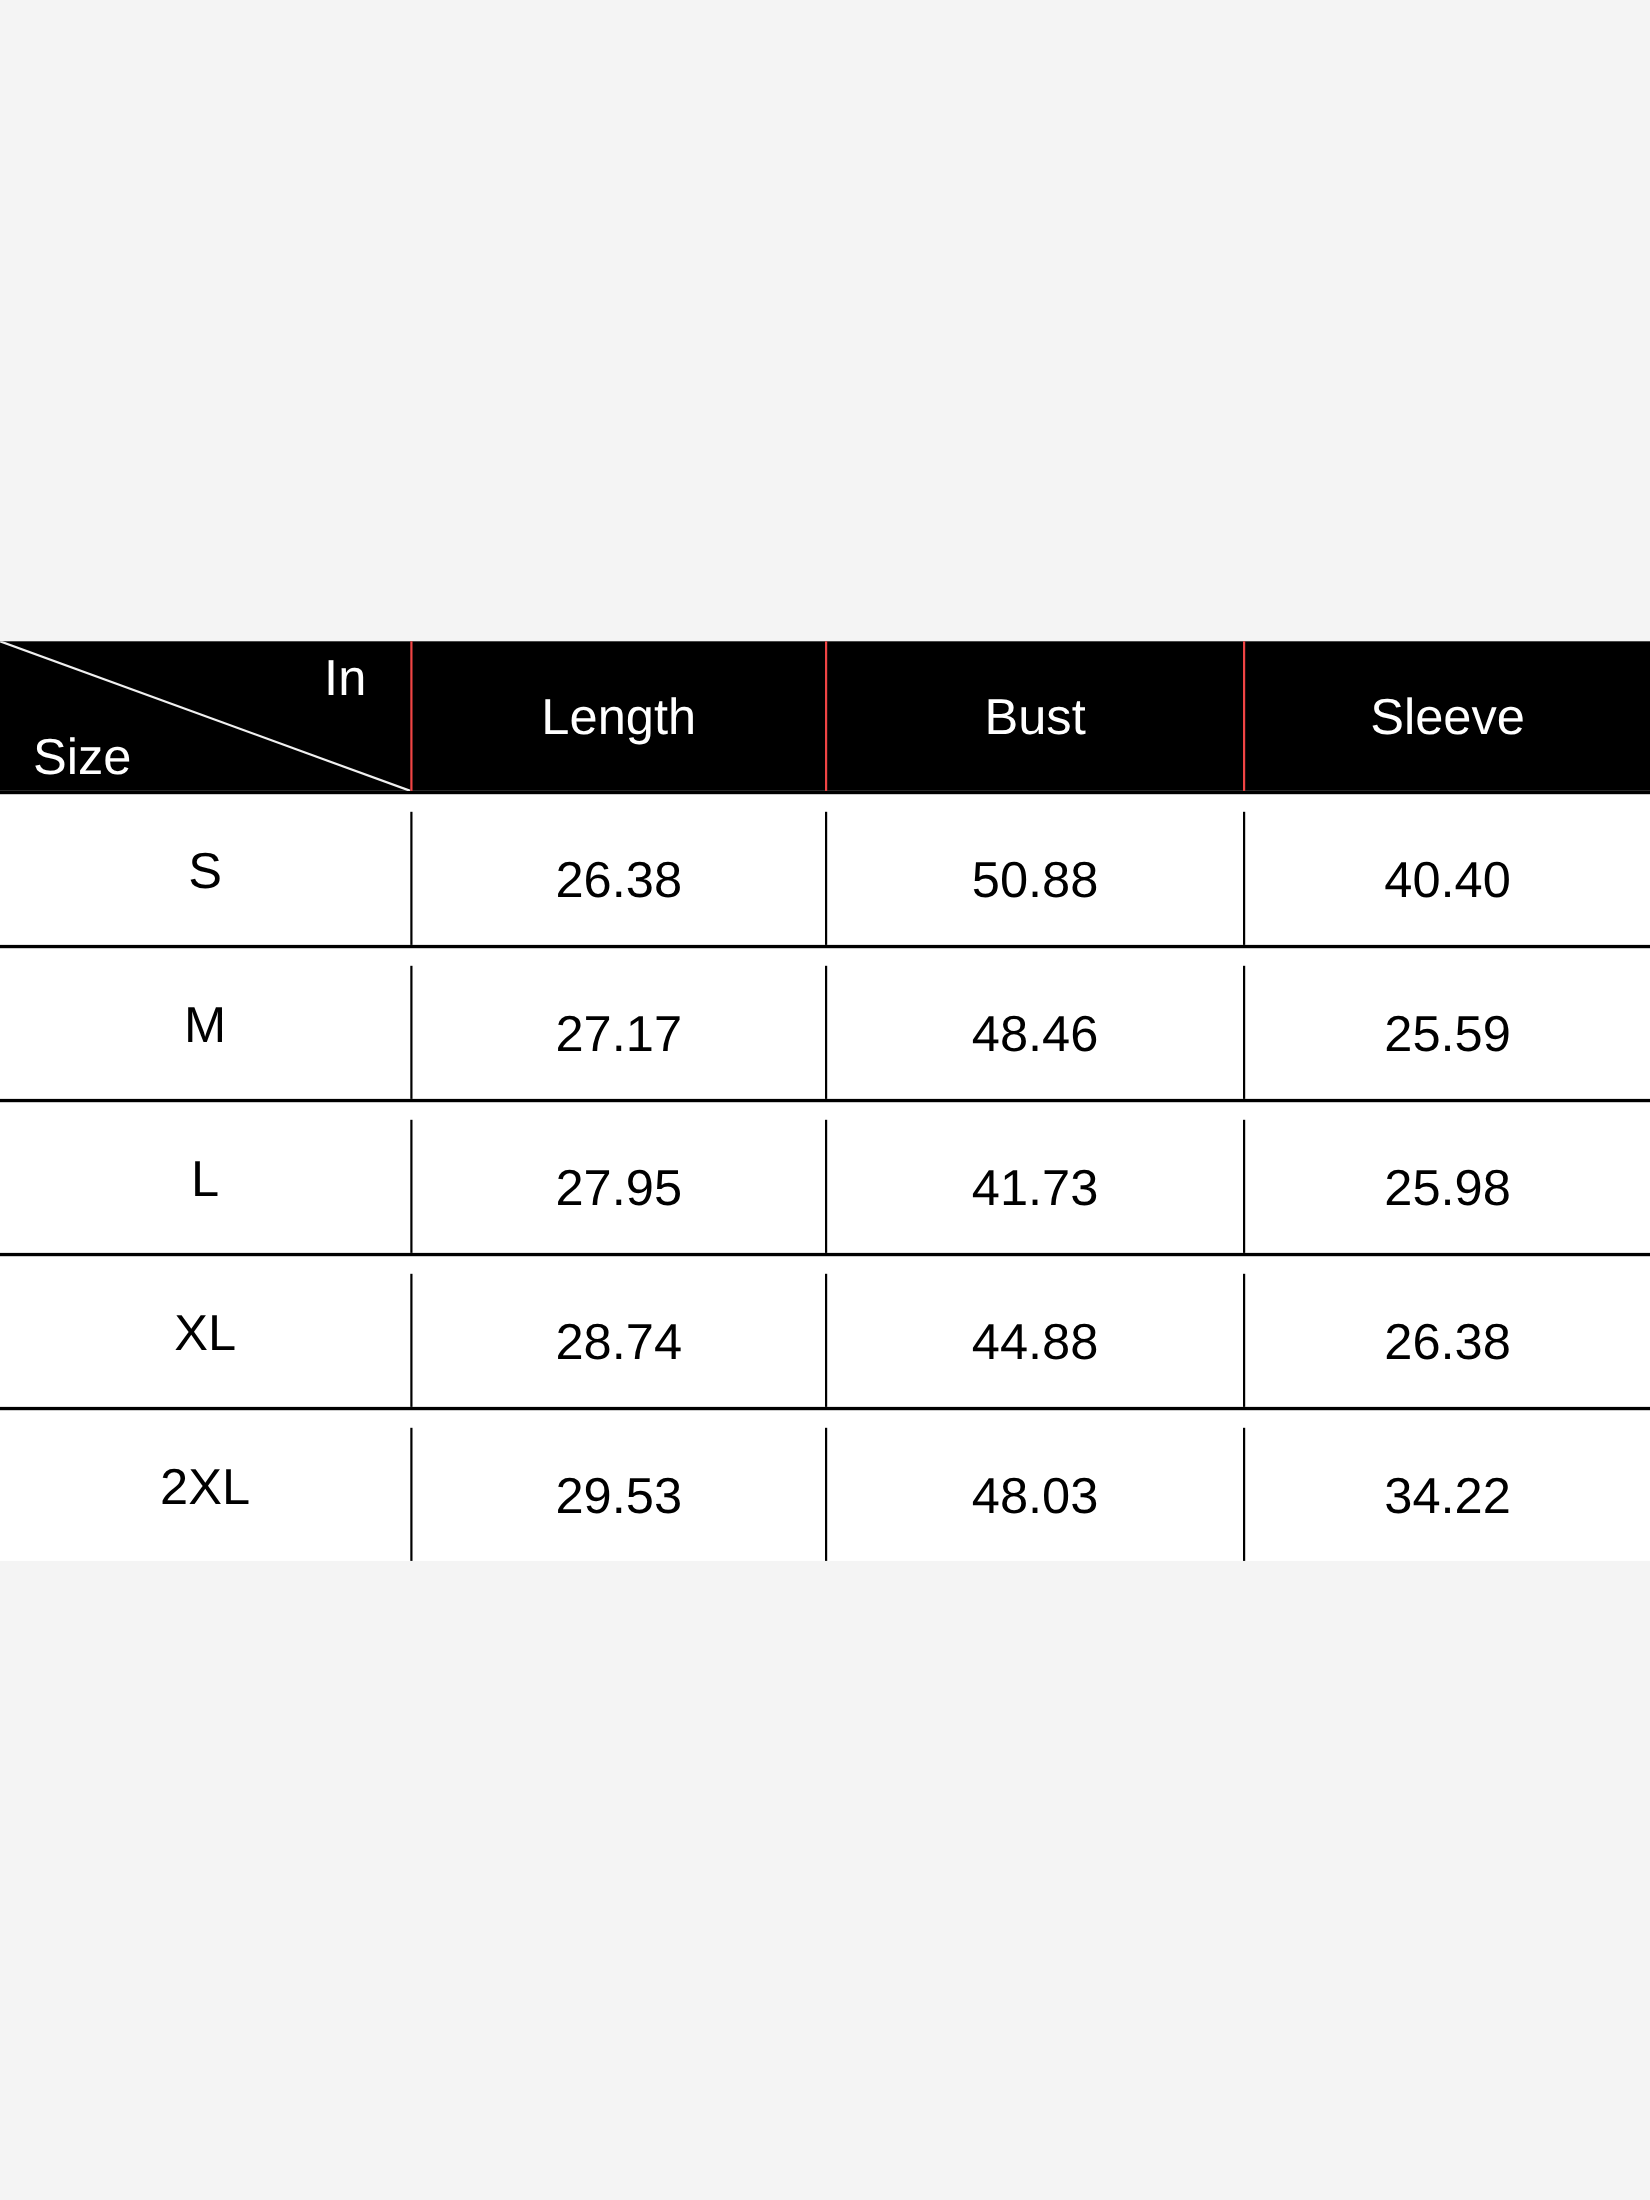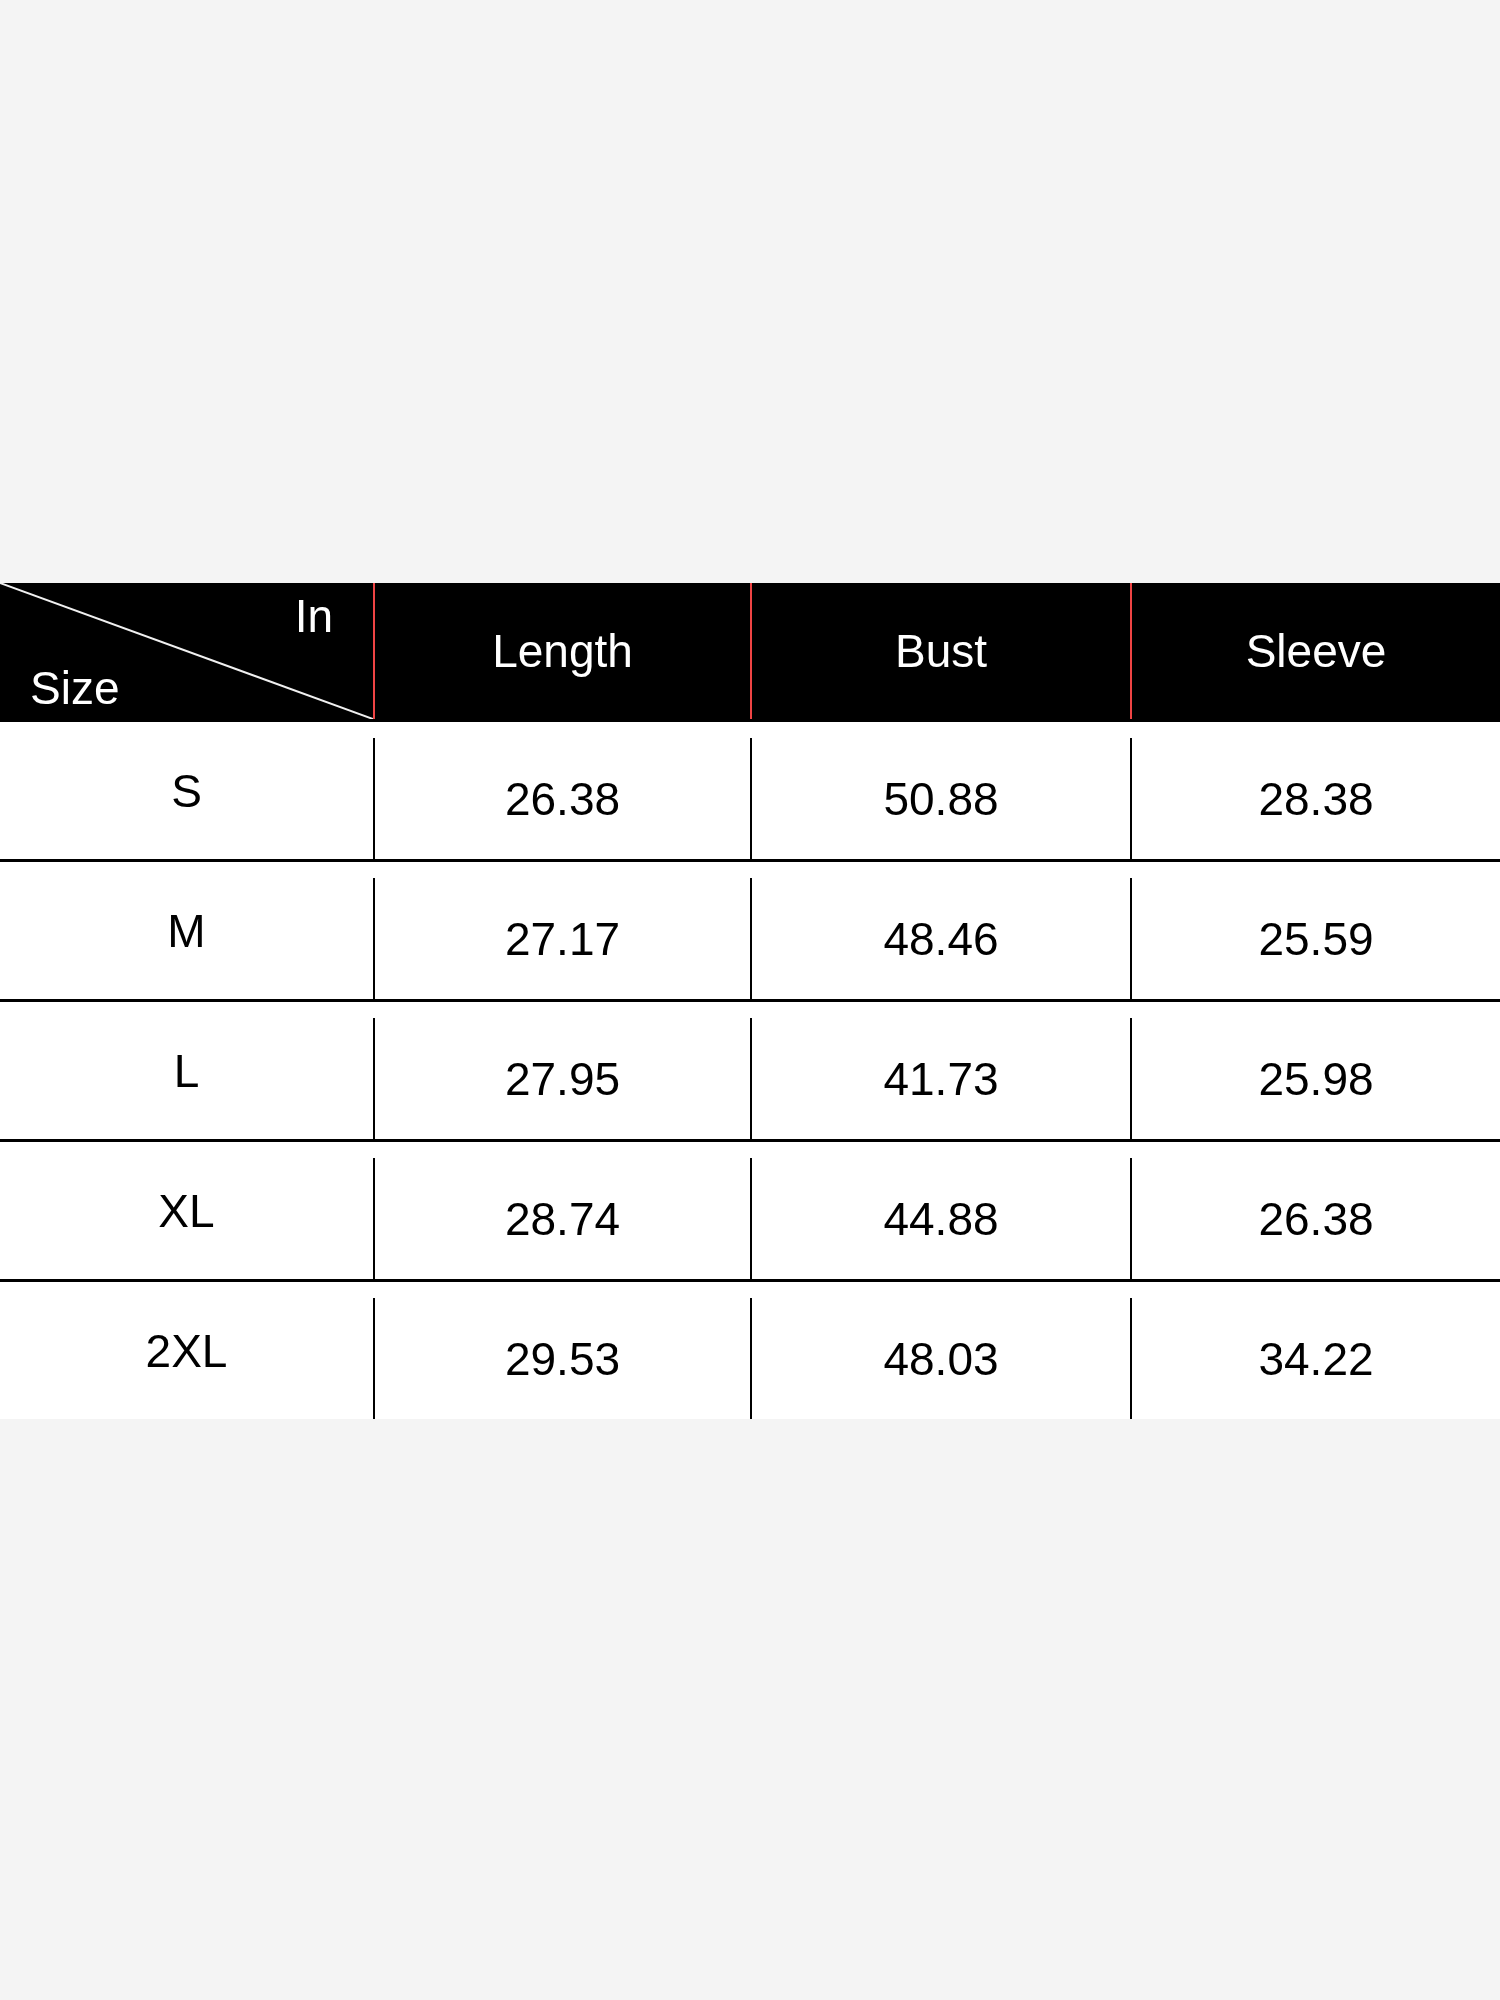--- a/index.html
+++ b/index.html
@@ -96,21 +96,21 @@
     </div>
     <div class="cell sep">Length</div>
     <div class="cell sep">Bust</div>
     <div class="cell sep">Sleeve</div>
   </div>
 
   <div class="row trow">
     <div class="cell">S</div>
     <div class="cell vsep">26.38</div>
     <div class="cell vsep">50.88</div>
-    <div class="cell vsep">28.38</div>
+    <div class="cell vsep">40.40</div>
   </div>
 
   <div class="row trow">
     <div class="cell">M</div>
     <div class="cell vsep">27.17</div>
     <div class="cell vsep">48.46</div>
     <div class="cell vsep">25.59</div>
   </div>
 
   <div class="row trow">

